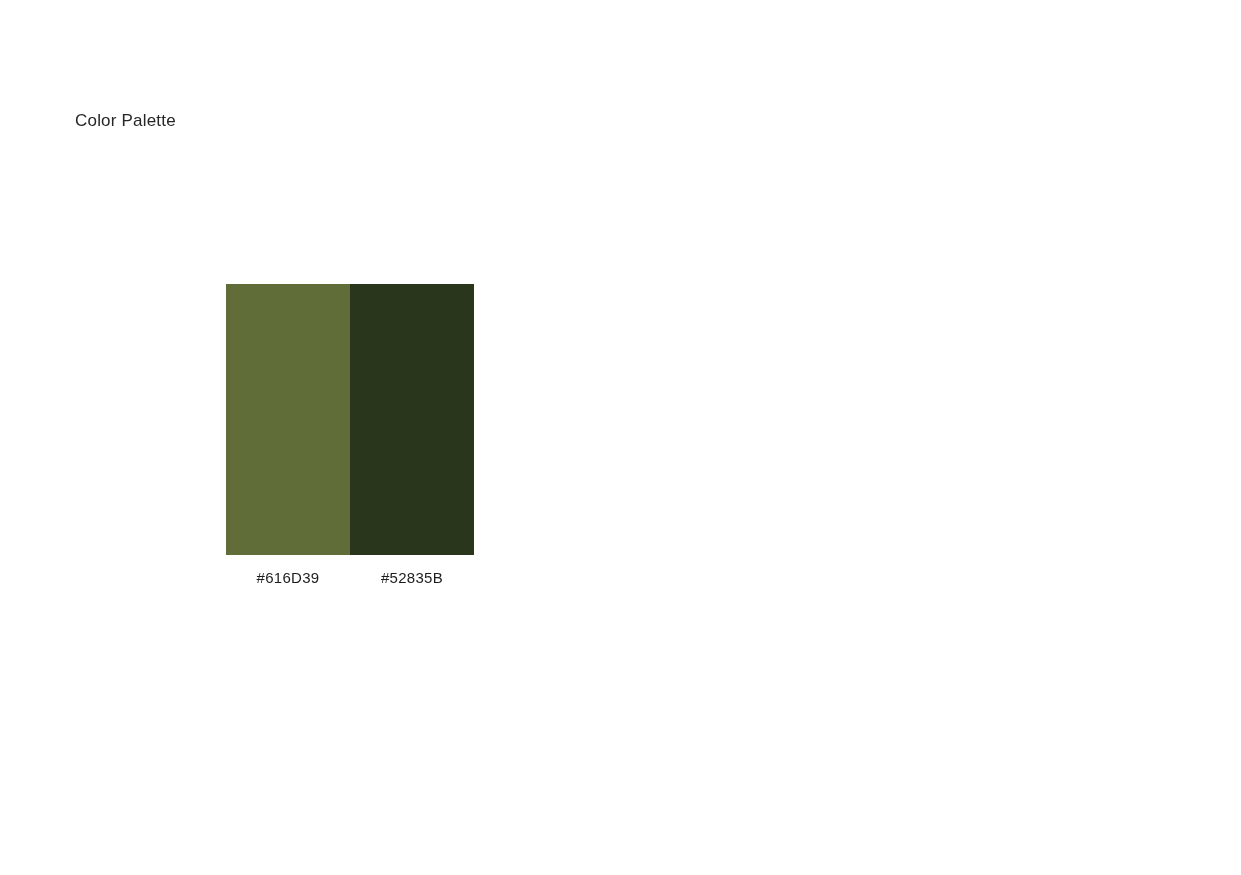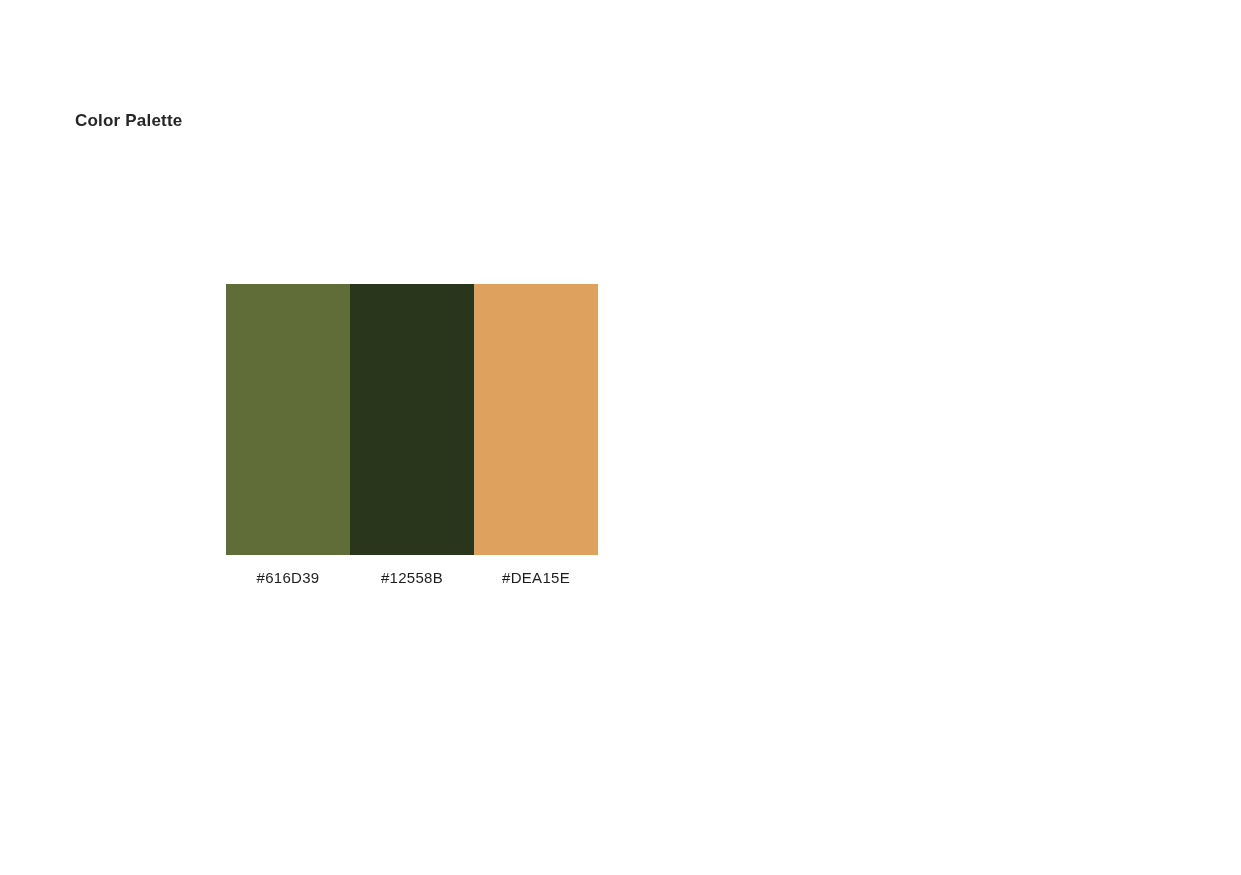--- a/index.html
+++ b/index.html
@@ -21,21 +21,21 @@
     inset: 0;
   }
 
   
   .palette-title {
     position: absolute;
     left: 75px;
     top: 110px;
     font-family: "Liberation Sans", sans-serif;
     font-size: 17px;
-    font-weight: bold;
+    font-weight: normal;
     letter-spacing: 0.2px;
     color: #262626;
     white-space: nowrap;
     line-height: 22px;
   }
 
   
   .swatch-row {
     position: absolute;
     left: 226px;
@@ -88,25 +88,21 @@
 
   <div class="swatch-row">
 
     <div class="swatch-item">
       <div class="swatch-chip" style="background: rgb(97, 109, 57);"></div>
       <div class="swatch-label">#616D39</div>
     </div>
 
     <div class="swatch-item">
       <div class="swatch-chip" style="background: rgb(41, 54, 27);"></div>
-      <div class="swatch-label">#12558B</div>
+      <div class="swatch-label">#52835B</div>
     </div>
 
 
-    <div class="swatch-item">
-      <div class="swatch-chip" style="background: rgb(222, 161, 94);"></div>
-      <div class="swatch-label">#DEA15E</div>
-    </div>
 
 
   </div>
 
 </div>
 
 </body></html>

